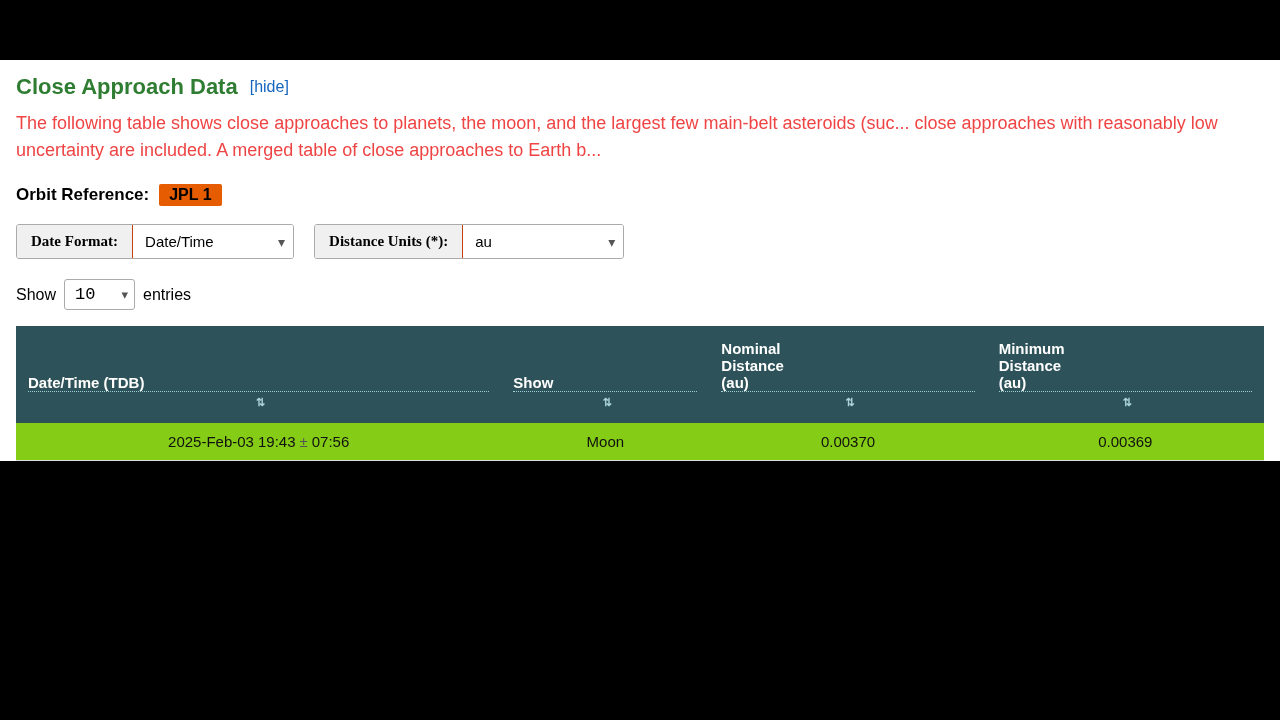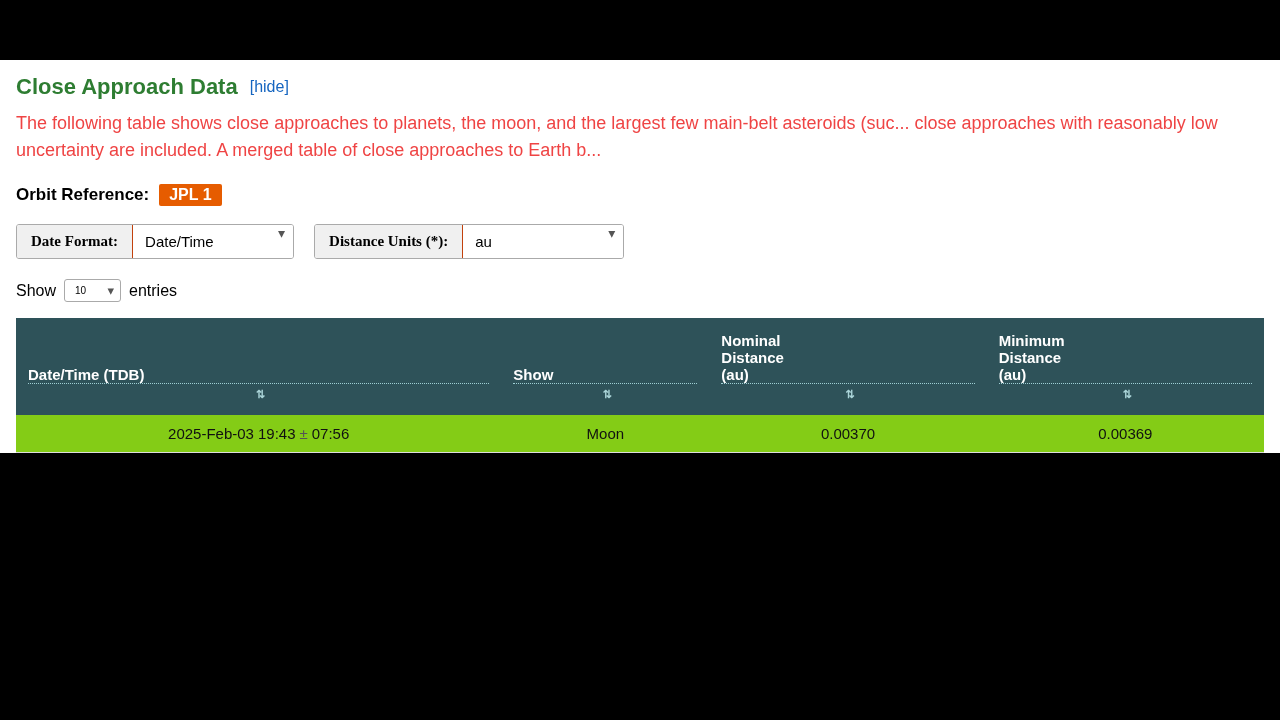--- a/index.html
+++ b/index.html
@@ -51,21 +51,21 @@
       display: flex;
       align-items: center;
       gap: 10px;
       margin-bottom: 18px;
       font-size: 17px;
       font-weight: bold;
     }
 
     .orbit-badge {
       background: #e65c00;
-      color: #ffffff;
+      color: #000000;
       font-weight: bold;
       padding: 2px 10px;
       font-size: 16px;
       border-radius: 2px;
     }
 
     .filters-row {
       display: flex;
       align-items: center;
       gap: 20px;
@@ -100,20 +100,21 @@
       cursor: pointer;
       min-width: 160px;
       appearance: none;
       -webkit-appearance: none;
       padding-right: 30px;
     }
 
     .select-wrapper {
       position: relative;
       display: flex;
+      align-items: center;
     }
 
     .select-wrapper::after {
       content: "▾";
       position: absolute;
       right: 8px;
       pointer-events: none;
       font-size: 14px;
       color: #555;
     }
@@ -139,26 +140,27 @@
       content: "▾";
       position: absolute;
       right: 6px;
       pointer-events: none;
       font-size: 13px;
       color: #555;
     }
 
     .show-select {
       padding: 5px 28px 5px 10px;
-      font-size: 10px;
+      font-size: 17px;
       border: none;
       outline: none;
       background: transparent;
       cursor: pointer;
       appearance: none;
+      font-family: Liberation Mono, monospace;
       -webkit-appearance: none;
     }
 
     .table-container {
       overflow-x: auto;
       margin-bottom: 0;
     }
 
     table {
       width: 100%;

